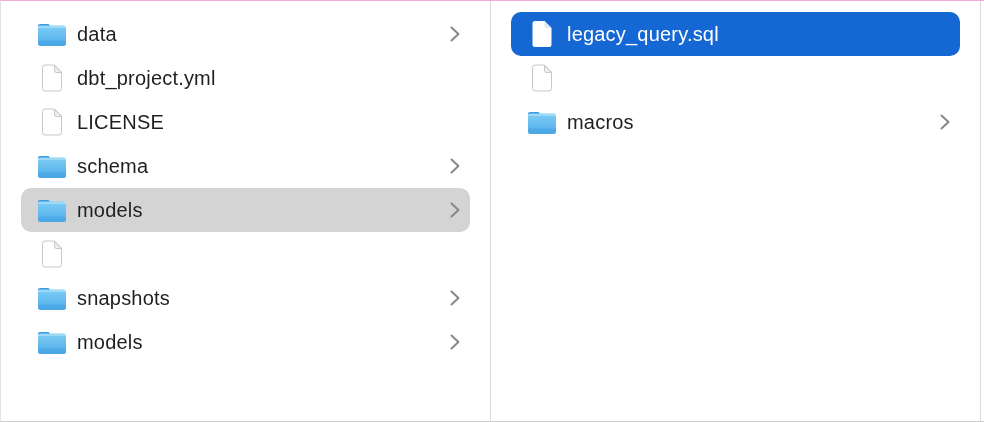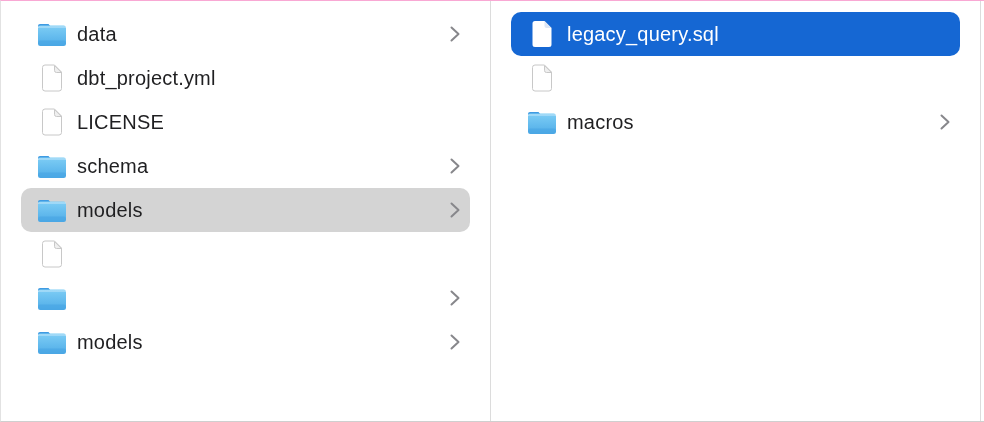--- a/index.html
+++ b/index.html
@@ -157,20 +157,21 @@
                 <stop offset="0" stop-color="#7ecdf5"></stop>
                 <stop offset="1" stop-color="#4fade8"></stop>
               </linearGradient>
             </defs>
             <path d="M1 5 a2 2 0 0 1 2 -2 h8.5 l2.5 3 h-13 z" fill="#3f9be2"></path>
             <rect x="1" y="4.5" width="28" height="20.5" rx="2.4" fill="url(#fg4)"></rect>
             <rect x="1" y="19.5" width="28" height="5.5" rx="2.2" fill="#45a2e2" opacity="0.55"></rect>
             <rect x="1" y="5.2" width="28" height="1.6" fill="#ffffff" opacity="0.35"></rect>
           </svg>
         </span>
+        <span class="label">snapshots</span>
         <span class="chev">
           <svg width="12" height="18" viewBox="0 0 12 18">
             <path d="M2.5 2.5 L9.5 9 L2.5 15.5" fill="none" stroke="#87878b" stroke-width="2" stroke-linecap="round" stroke-linejoin="round"></path>
           </svg>
         </span>
       </div>
       <div class="row">
         <span class="icon">
           <svg width="30" height="26" viewBox="0 0 30 26">
             <defs>

